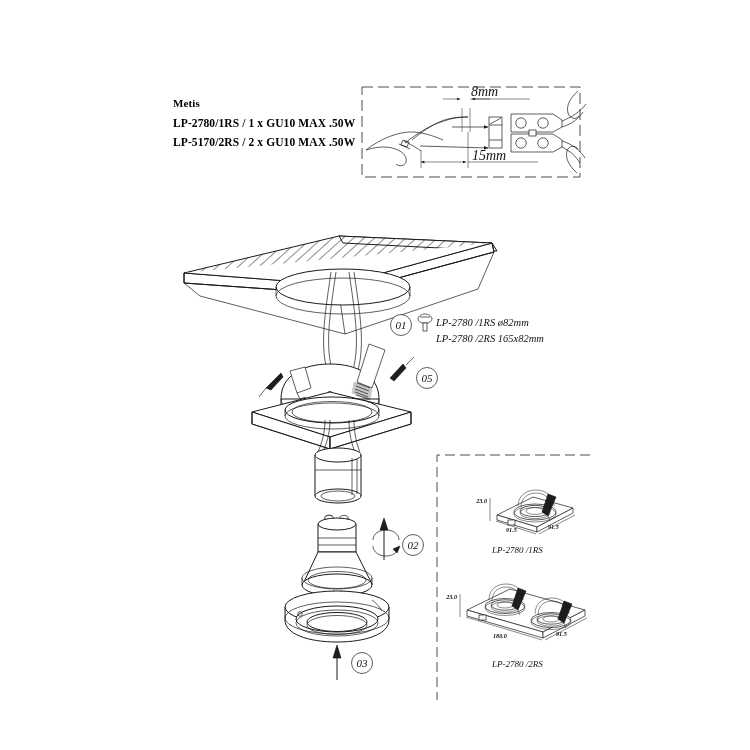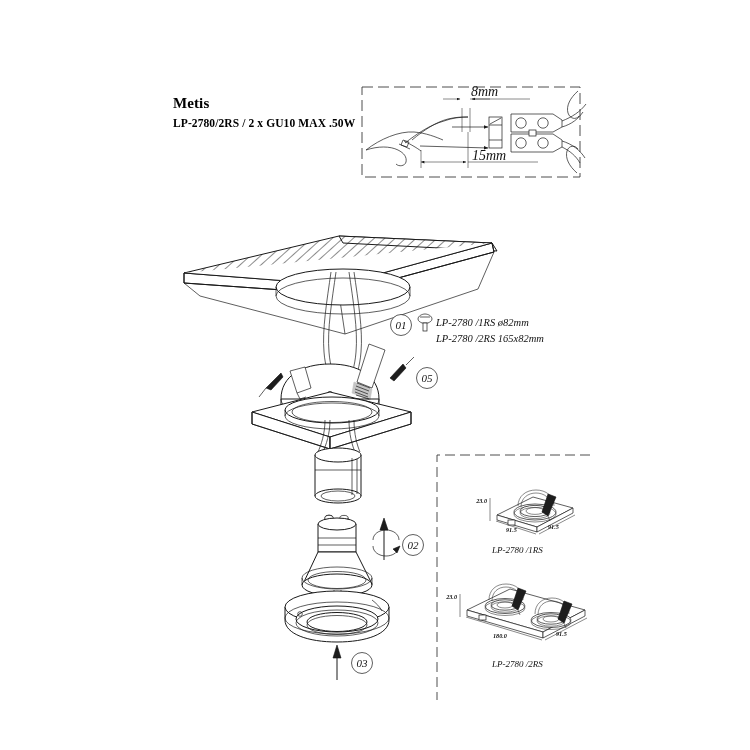--- a/index.html
+++ b/index.html
@@ -23,21 +23,21 @@
   }
   .spec-line {
     font-family: "Liberation Serif", serif;
     font-weight: bold;
     font-size: 11.5px;
     color: #000000;
     letter-spacing: 0.1px;
     line-height: 19.5px;
     white-space: nowrap;
   }
-  .spec-line.title { font-size: 15px; }
+  .spec-line.title { font-size: 11px; }
   svg { display: block; }
   .drawing-layer {
     position: absolute;
     left: 0;
     top: 0;
     width: 750px;
     height: 750px;
     pointer-events: none;
   }
   .ln { fill: none; stroke: #1a1a1a; stroke-width: 1; }
@@ -80,21 +80,22 @@
     fill: #111;
   }
 </style>
 </head>
 <body>
 
 <div id="sheet">
 
   <div class="spec-block">
     <div class="spec-line title">Metis</div>
-    <div class="spec-line">LP-2780/2RS /  2 x GU10 MAX .50W</div>
+    <div class="spec-line">LP-2780/1RS  / 1 x GU10 MAX .50W</div>
+    <div class="spec-line">LP-5170/2RS /  2 x GU10 MAX .50W</div>
   </div>
 
   <svg class="drawing-layer" viewBox="0 0 750 750" xmlns="http://www.w3.org/2000/svg">
 
     <defs>
       <marker id="arr" markerWidth="7" markerHeight="7" refX="6" refY="2.6" orient="auto">
         <path d="M0,0 L6.5,2.6 L0,5.2 Z" fill="#1a1a1a"></path>
       </marker>
       <marker id="arrL" markerWidth="7" markerHeight="7" refX="0.4" refY="2.6" orient="auto">
         <path d="M6.5,0 L0,2.6 L6.5,5.2 Z" fill="#1a1a1a"></path>

